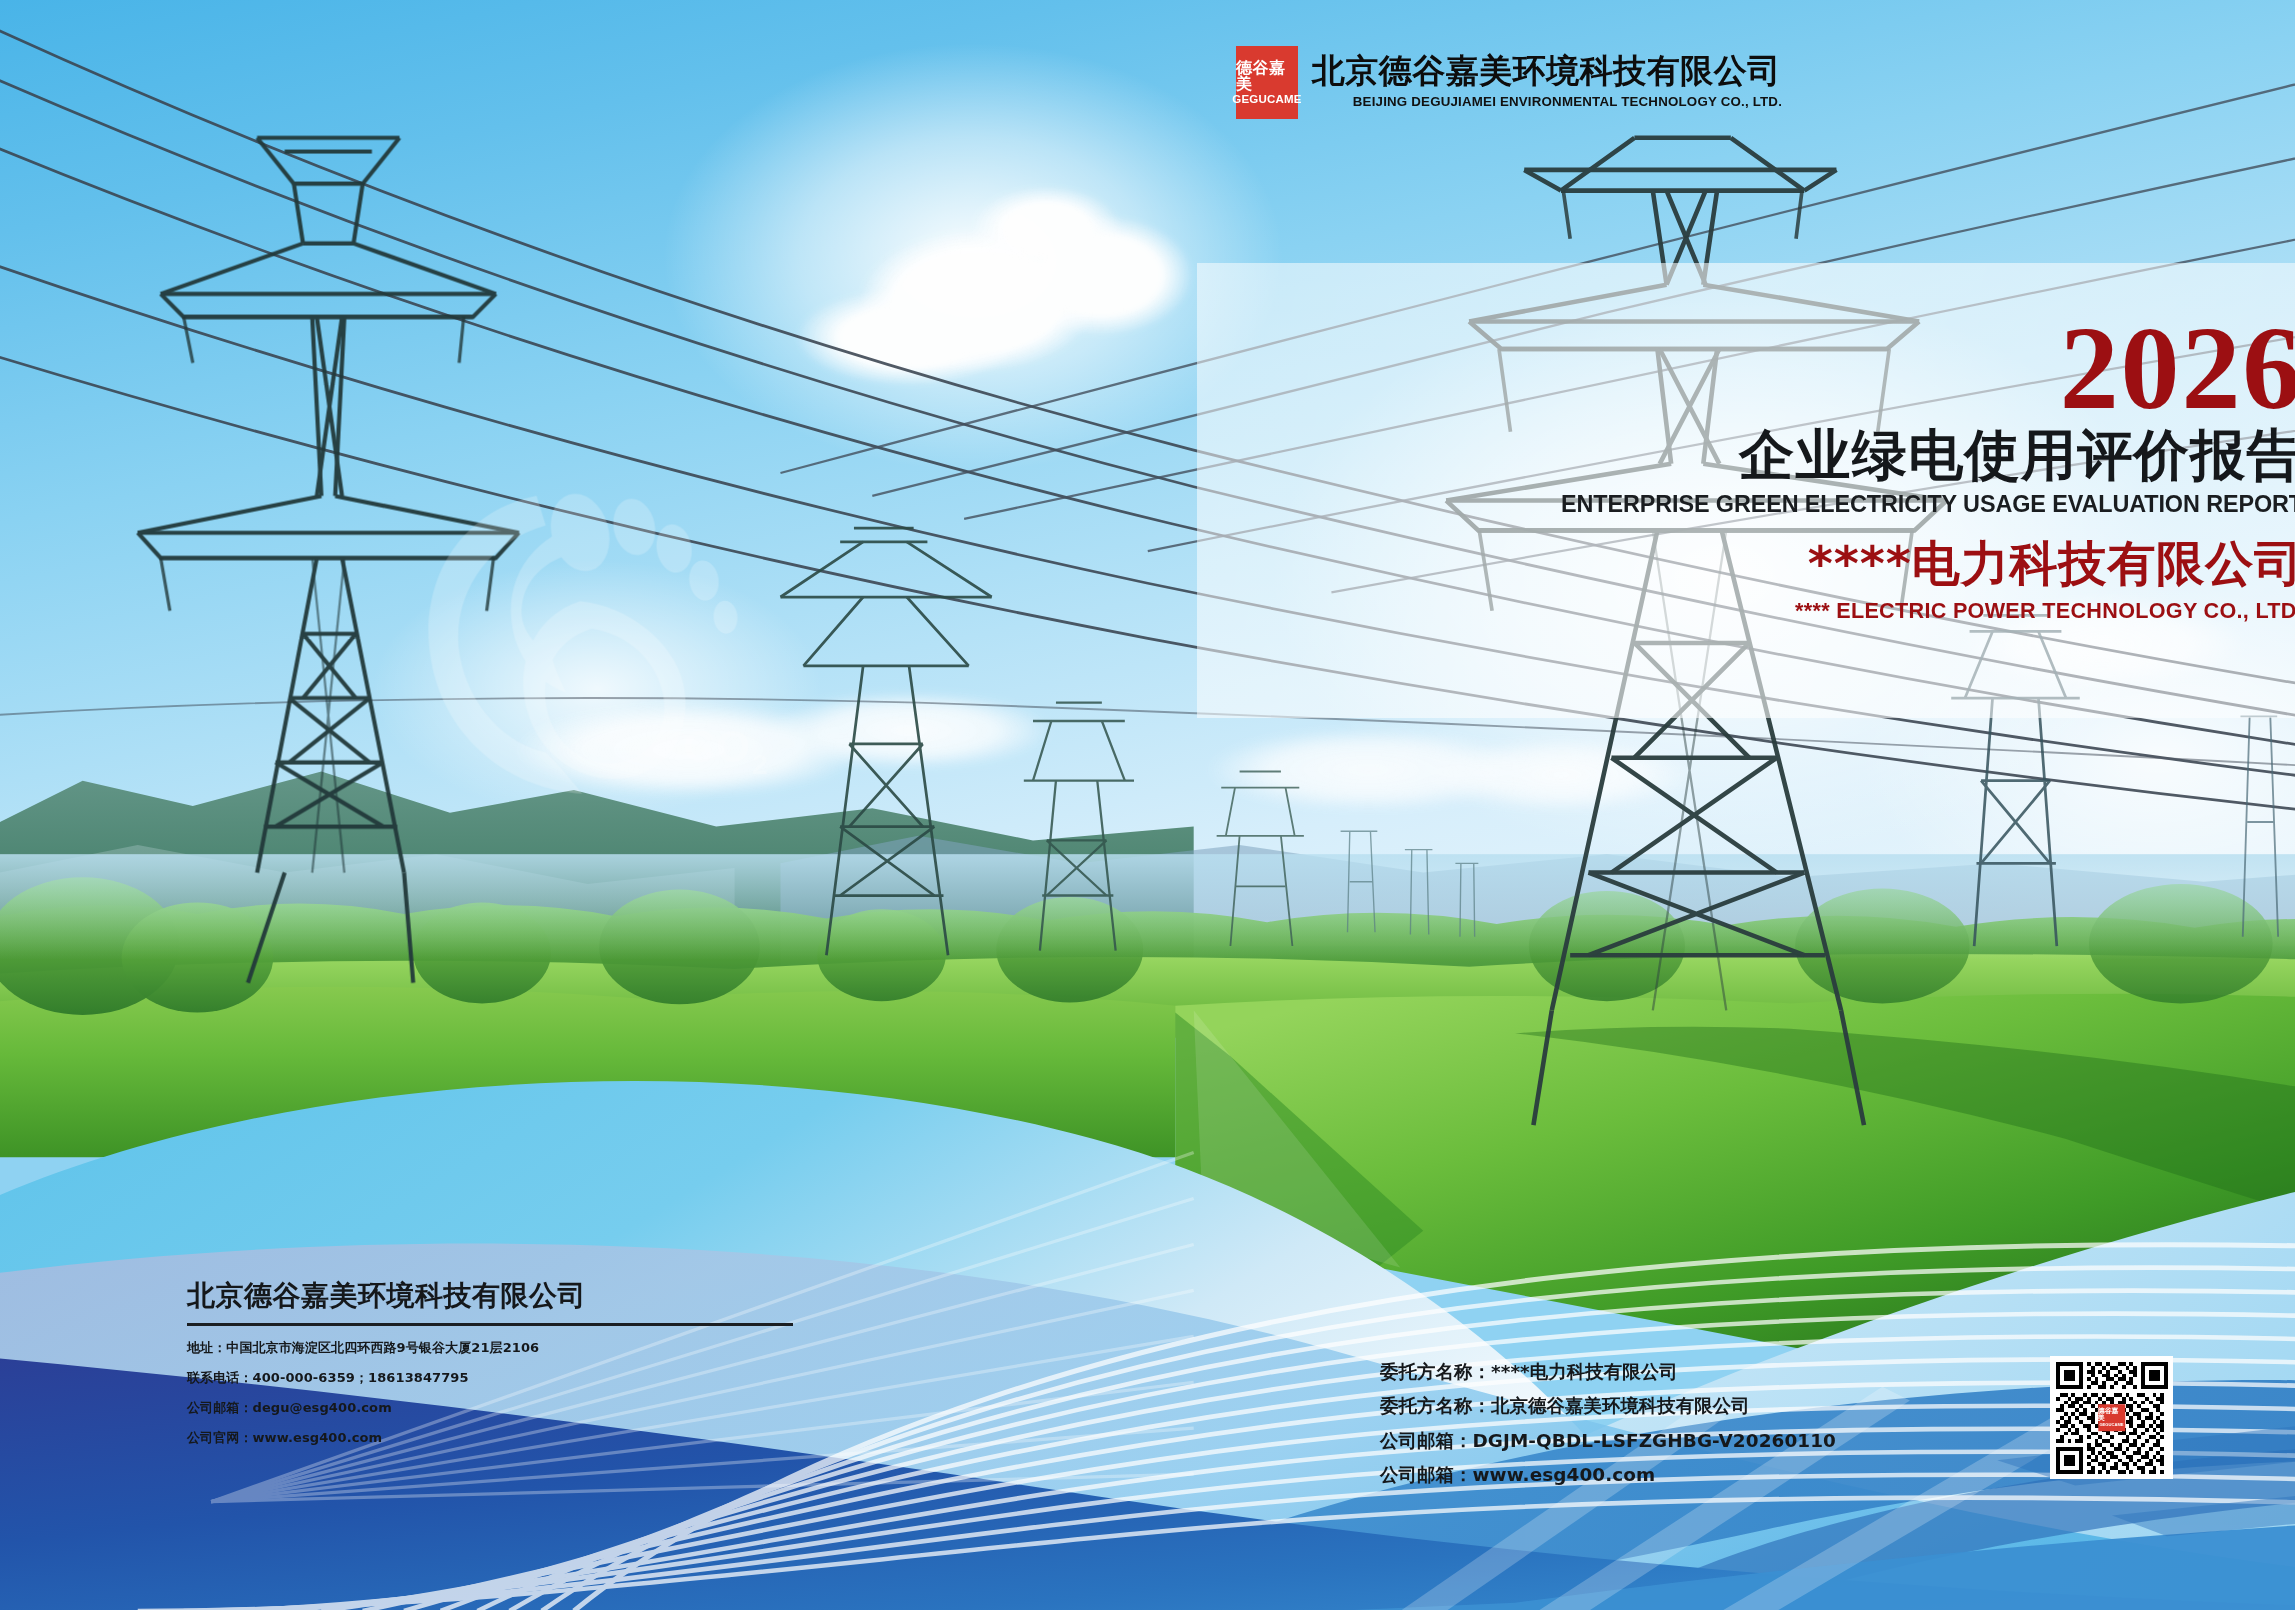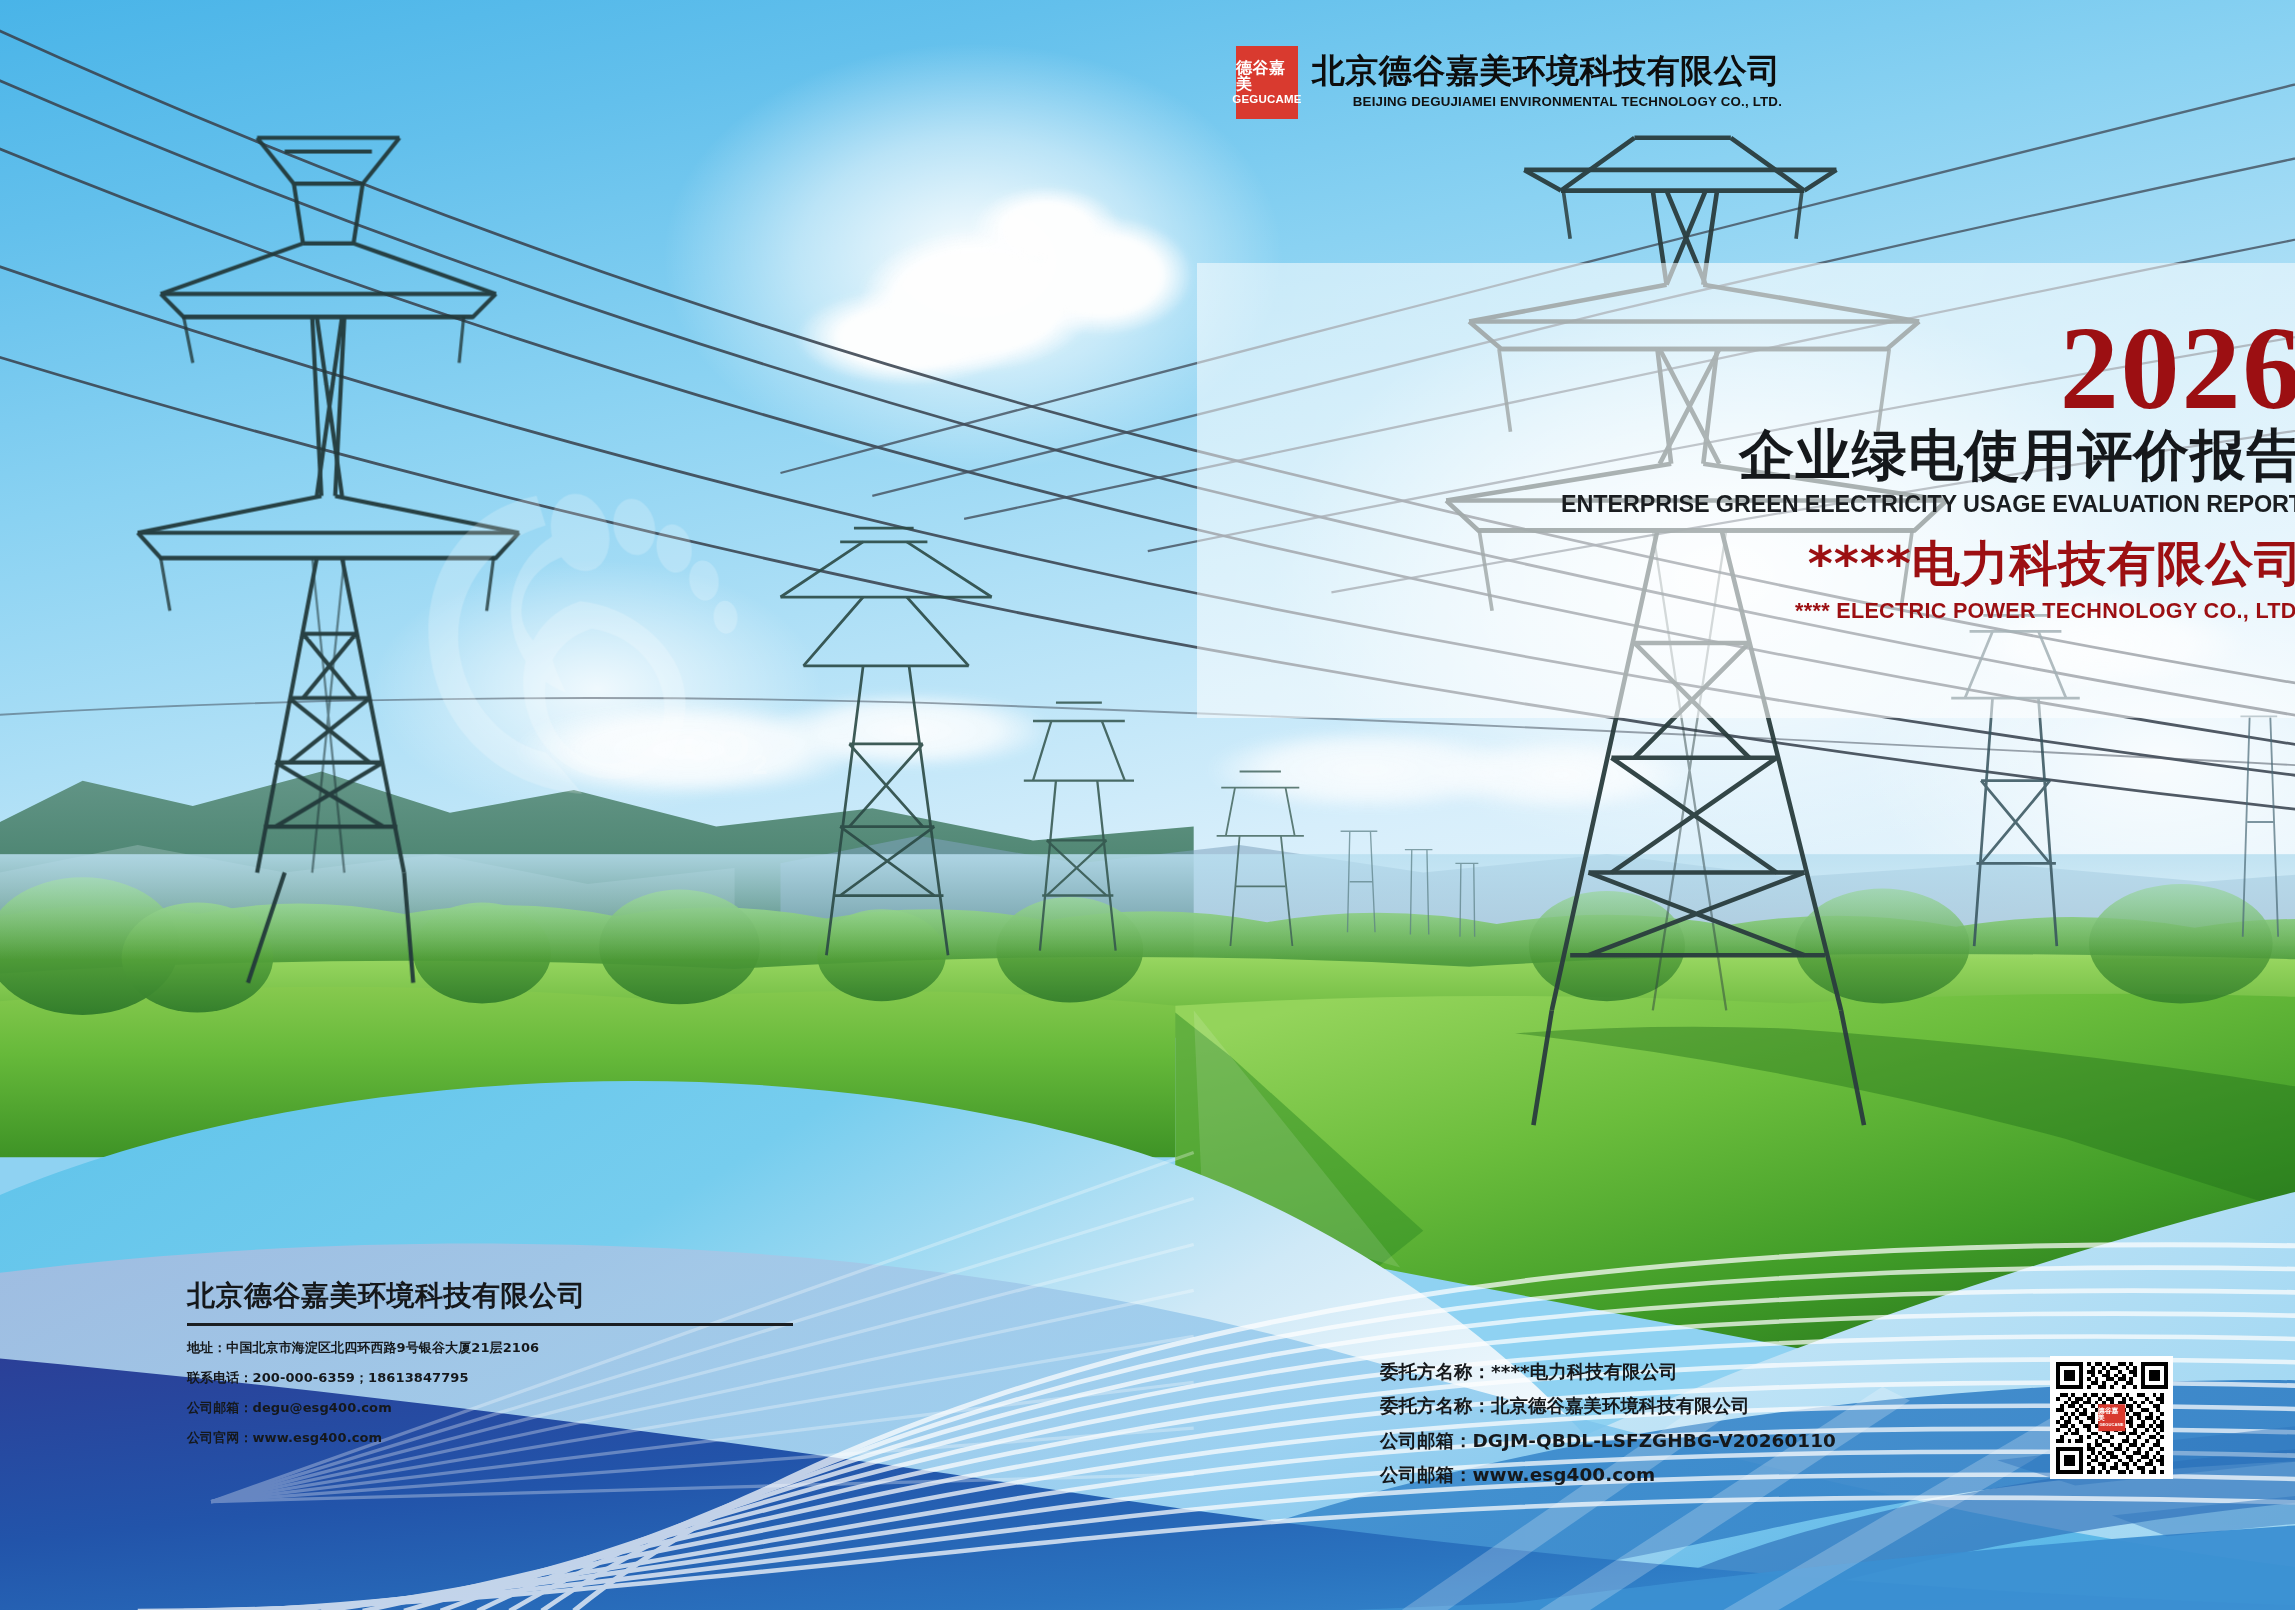--- a/index.html
+++ b/index.html
@@ -429,21 +429,21 @@
         <path d="M4600,1120 L5400,1035 L5400,1100 L4720,1165 Z"></path>
       </g>
     </g>
   </svg>
 
   <div class="f-left">
     <div class="f-company">北京德谷嘉美环境科技有限公司</div>
     <div class="f-rule"></div>
     <div class="f-list">
       <div>地址：中国北京市海淀区北四环西路9号银谷大厦21层2106</div>
-      <div>联系电话：200-000-6359；18613847795</div>
+      <div>联系电话：400-000-6359；18613847795</div>
       <div>公司邮箱：degu@esg400.com</div>
       <div>公司官网：www.esg400.com</div>
     </div>
   </div>
 
   <div class="f-right">
     <div>委托方名称：****电力科技有限公司</div>
     <div>委托方名称：北京德谷嘉美环境科技有限公司</div>
     <div>公司邮箱：DGJM-QBDL-LSFZGHBG-V20260110</div>
     <div>公司邮箱：www.esg400.com</div>

